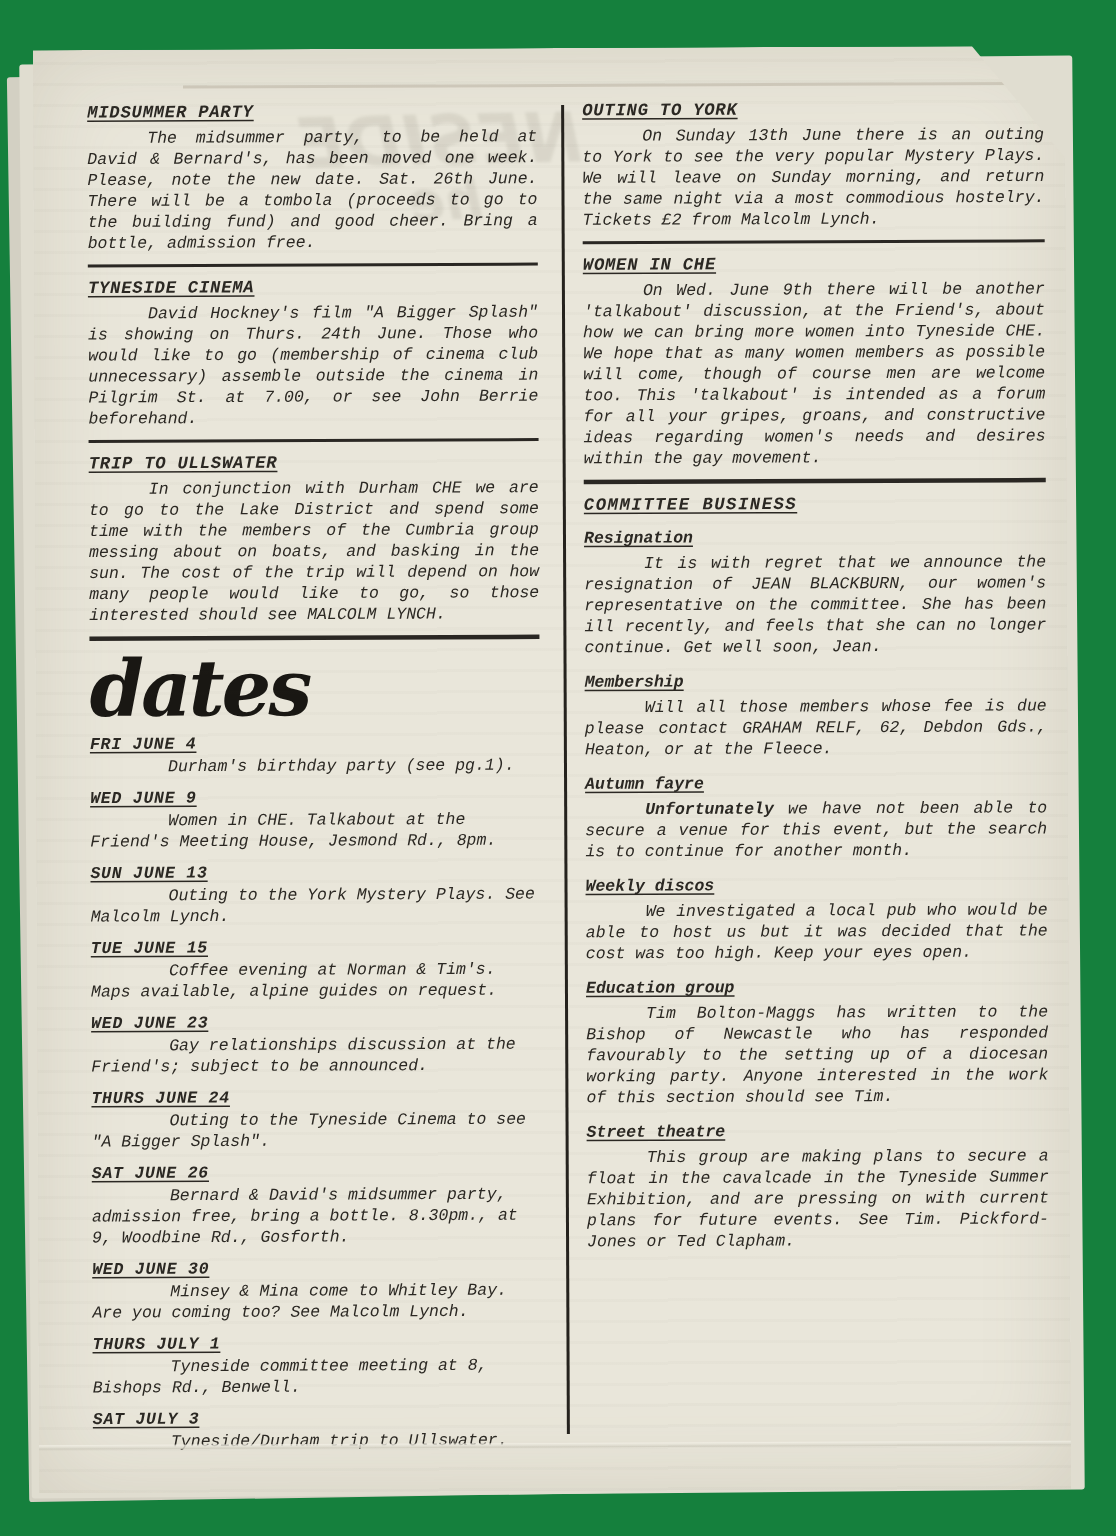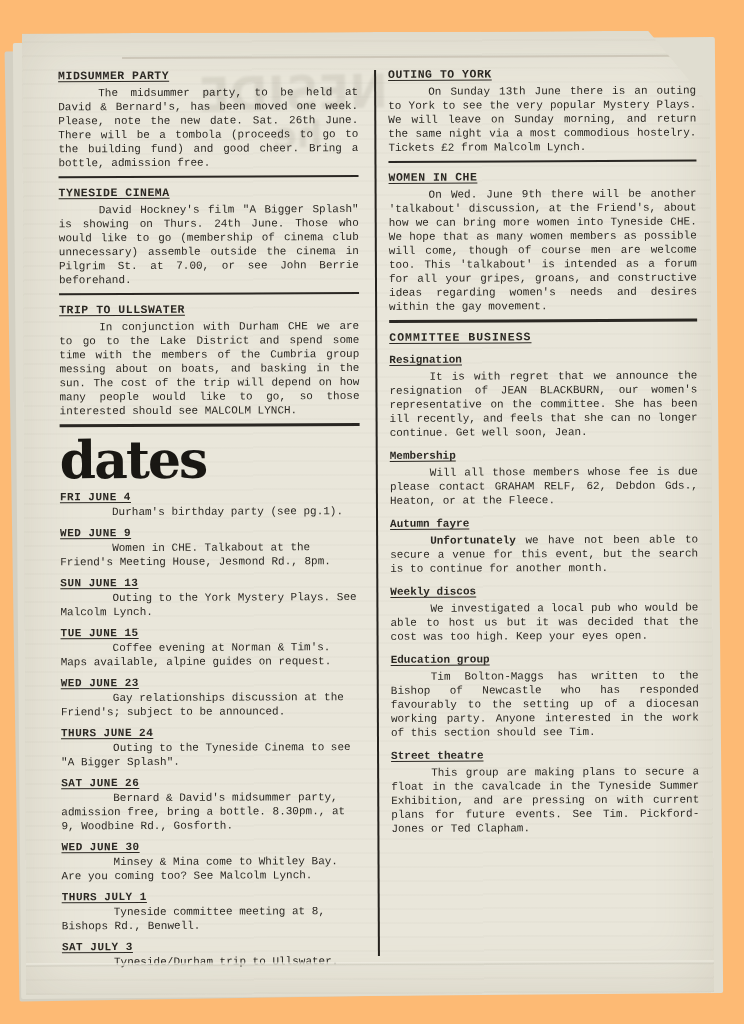--- a/index.html
+++ b/index.html
@@ -1,17 +1,17 @@
 <!DOCTYPE html>
 <html><head>
 <meta charset="utf-8">
 <style>
   html,body{margin:0;padding:0;background:#000;}
-  #stage{position:relative;width:744px;height:1024px;background:#fdba74;overflow:hidden;
-         font-family:"Liberation Mono","DejaVu Sans Mono",monospace;}
+  #stage{position:relative;width:744px;height:1024px;background:#15803d;overflow:hidden;
+         font-family:"Liberation Mono","DejaVu Sans Mono",monospace;font-style:italic;}
   
   .under-sheet{position:absolute;background:#dcd9cc;border-radius:2px;}
   #under1{left:12px;top:46px;width:700px;height:950px;transform:rotate(-0.9deg);background:#d3d0c3;}
   #under2{left:17px;top:40px;width:702px;height:956px;transform:rotate(-0.5deg);background:#e0ddd0;}
   
   #paper{position:absolute;left:24px;top:32px;width:688px;height:962px;background:#e9e6da;
          transform:rotate(-0.25deg);
          clip-path:polygon(0 0,91% 0,100% 7.8%,100% 100%,0 100%);
          box-shadow:inset 0 0 60px rgba(120,110,85,0.18);}
   #paper::after{content:"";position:absolute;inset:0;pointer-events:none;

